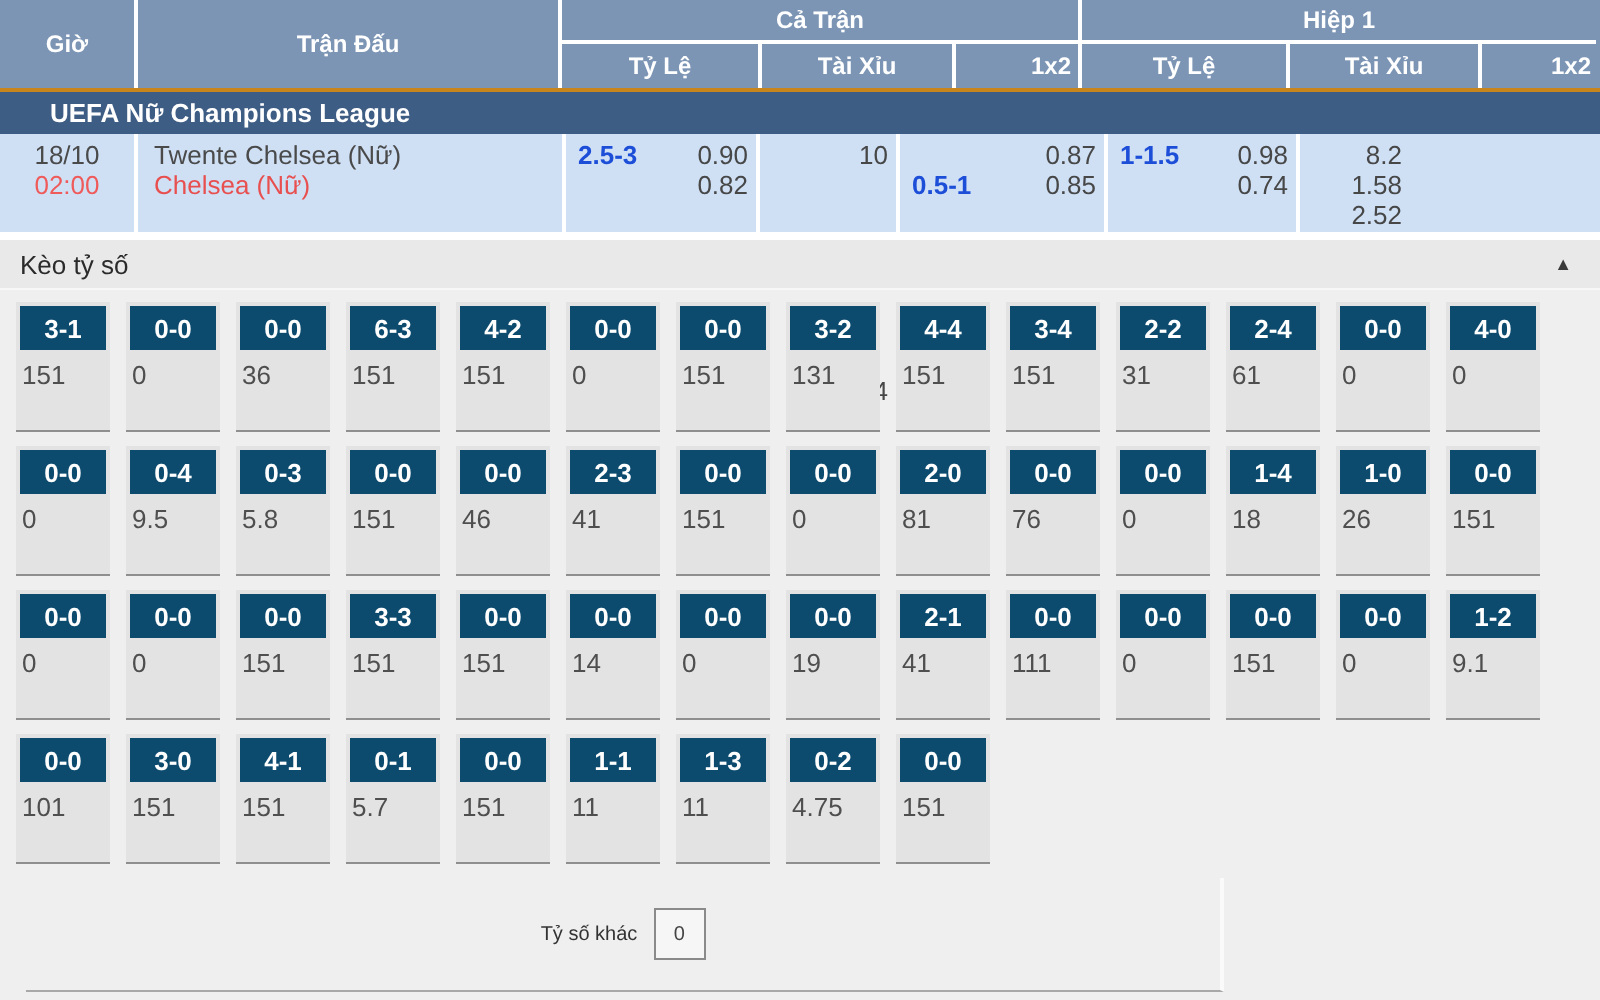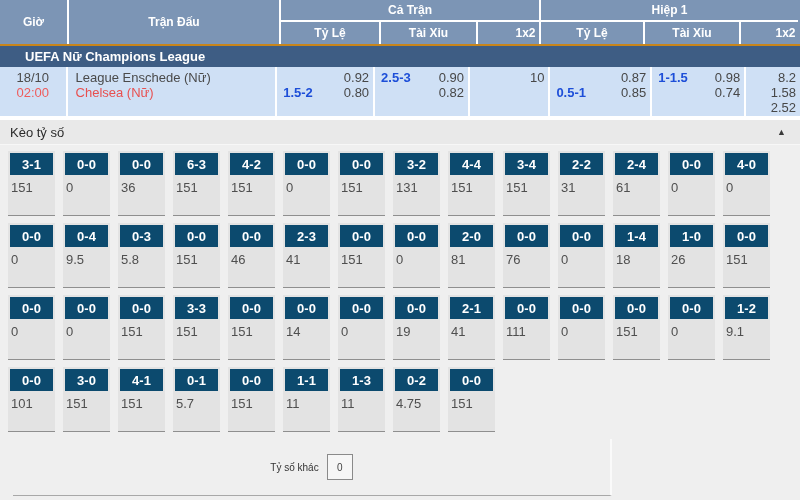--- a/index.html
+++ b/index.html
@@ -53,21 +53,21 @@
     margin-bottom: 4px;
   }
   .mcell { border-right: 2px solid #ffffff; padding-top: 3px; }
   .m-time { width: 69px; text-align: center; line-height: 15px; }
   .m-time .t-date { color:#4a4a4a; }
   .m-time .t-time { color:#ef5b5b; }
   .m-match { width: 214px; padding-left: 8px; line-height: 15px; white-space: nowrap; }
   .team-home, .team-draw { color:#4a4a4a; }
   .team-away { color:#e85050; }
   .m-odds { display:flex; flex-direction:column; }
-  .m-f-hdp { width:100px; } .m-f-ou { width:97px; } .m-f-1x2 { width:82px;gap:44px; }
+  .m-f-hdp { width:100px; } .m-f-ou { width:97px; } .m-f-1x2 { width:70px;gap:44px; }
   .m-h-hdp { width:104px; } .m-h-ou { width:96px; } .m-h-1x2 { width:55px; border-right:none; }
   .oline { display:flex; justify-content:space-between; line-height:15px; padding:0 4px 0 6px; }
   .hdp-line { color:#1d4ed8; font-weight:bold; }
   .odd-val { color:#474747; margin-left:auto; }
 
   
   .cs-section { background:#efefef; height: 380px; }
   .cs-bar {
     position: relative;
     height: 25px;
@@ -148,34 +148,24 @@
 </div>
 
 <div class="league-band">UEFA Nữ Champions League</div>
 
 <div class="match-row">
   <div class="mcell m-time">
     <div class="t-date">18/10</div>
     <div class="t-time">02:00</div>
   </div>
   <div class="mcell m-match">
-    <div class="team-home">League Enschede (Nữ)</div>
+    <div class="team-home">Twente Chelsea (Nữ)</div>
     <div class="team-away">Chelsea (Nữ)</div>
   </div>
 
-  <div class="mcell m-odds m-f-hdp">
-    <div class="oline">
-        <span></span>
-        <span class="odd-val">0.92</span>
-      </div>
-    <div class="oline">
-        <span class="hdp-line">1.5-2</span>
-        <span class="odd-val">0.80</span>
-      </div>
-  </div>
   <div class="mcell m-odds m-f-ou">
     <div class="oline">
         <span class="hdp-line">2.5-3</span>
         <span class="odd-val">0.90</span>
       </div>
     <div class="oline">
         <span></span>
         <span class="odd-val">0.82</span>
       </div>
   </div>

